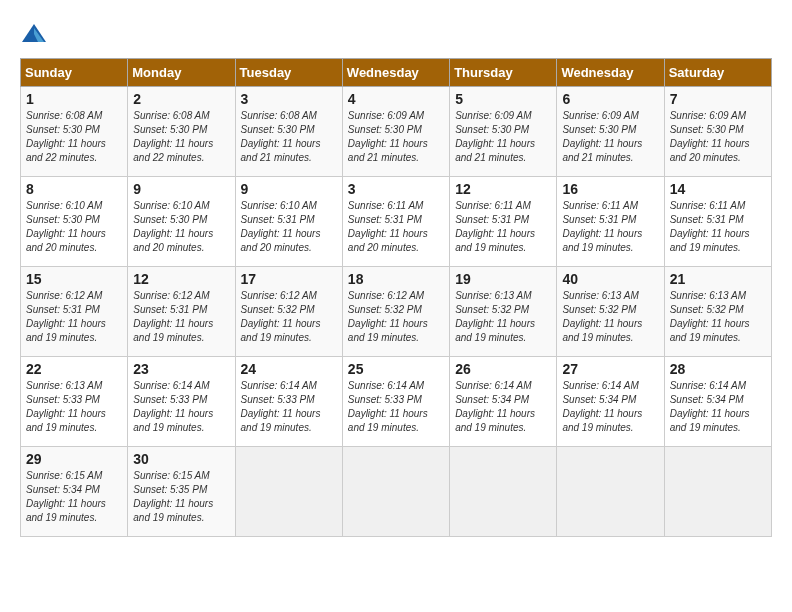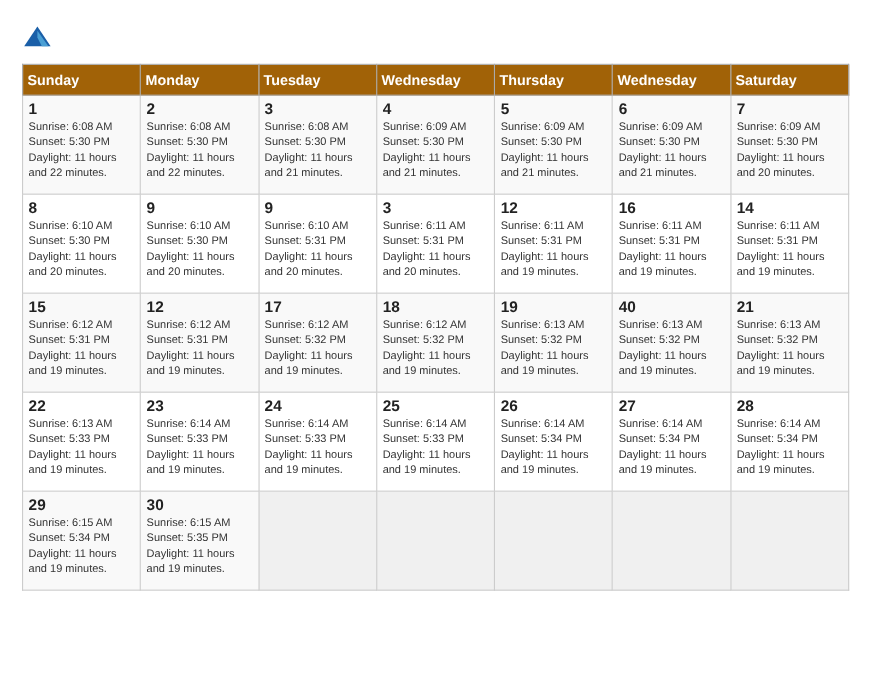--- a/index.html
+++ b/index.html
@@ -80,20 +80,21 @@
       font-size: 14px;
       font-weight: bold;
       color: #222;
       display: block;
       margin-bottom: 2px;
     }
     .day-info {
       font-size: 10px;
       color: #333;
       line-height: 1.4;
+      font-style: italic;
     }
     td.empty {
       background: #f0f0f0 !important;
     }
   </style>
 </head>
 <body>
 
 <div class="top-row">
   <div class="logo">

